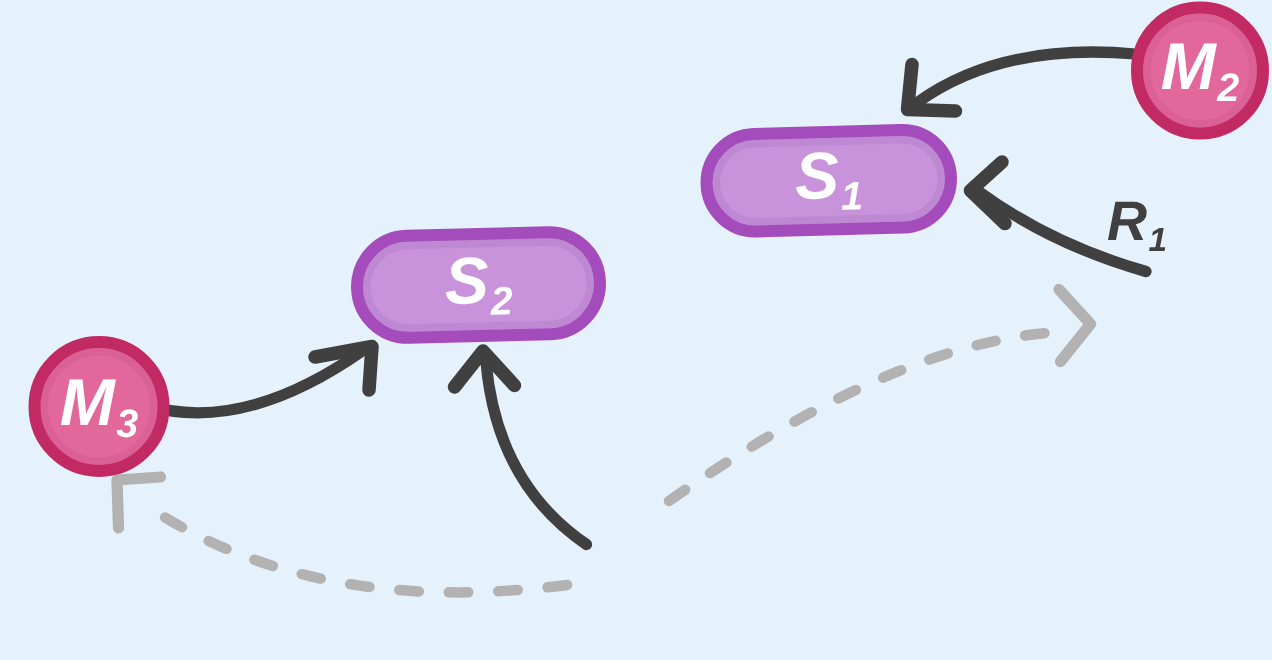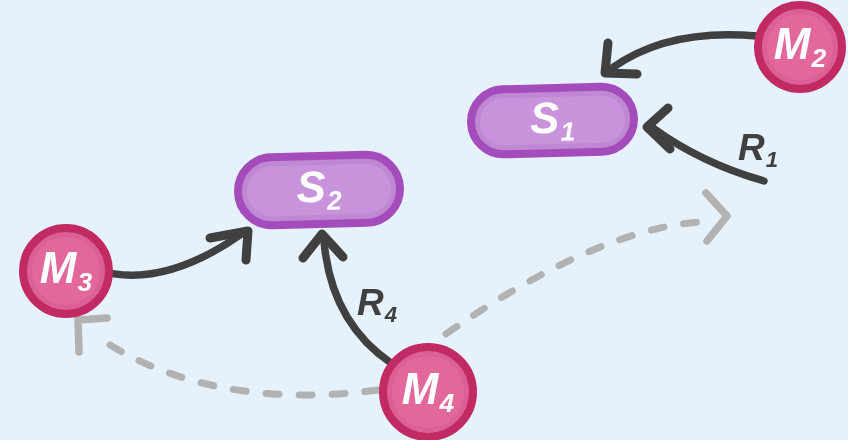--- a/index.html
+++ b/index.html
@@ -139,20 +139,16 @@
   <div id="node-s2" class="node node-pill">
     <span class="node-label"><span>S</span><sub>2</sub></span>
   </div>
 
   <div id="node-m2" class="node node-circle">
     <span class="node-label"><span>M</span><sub>2</sub></span>
   </div>
   <div id="node-m3" class="node node-circle">
     <span class="node-label"><span>M</span><sub>3</sub></span>
   </div>
-  <div id="node-m4" class="node node-circle">
-    <span class="node-label"><span>M</span><sub>4</sub></span>
-  </div>
 
   <div id="edge-label-r1" class="edge-label"><span>R</span><sub>1</sub></div>
-  <div id="edge-label-r4" class="edge-label"><span>R</span><sub>4</sub></div>
 
 </div>
 
 </body></html>

